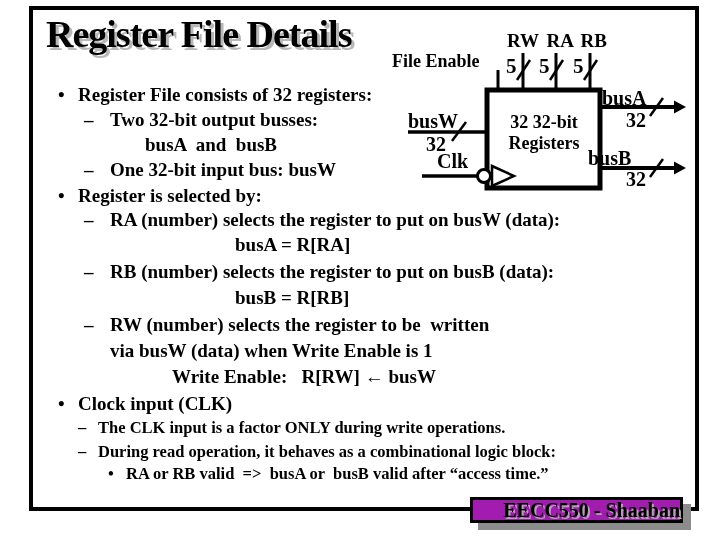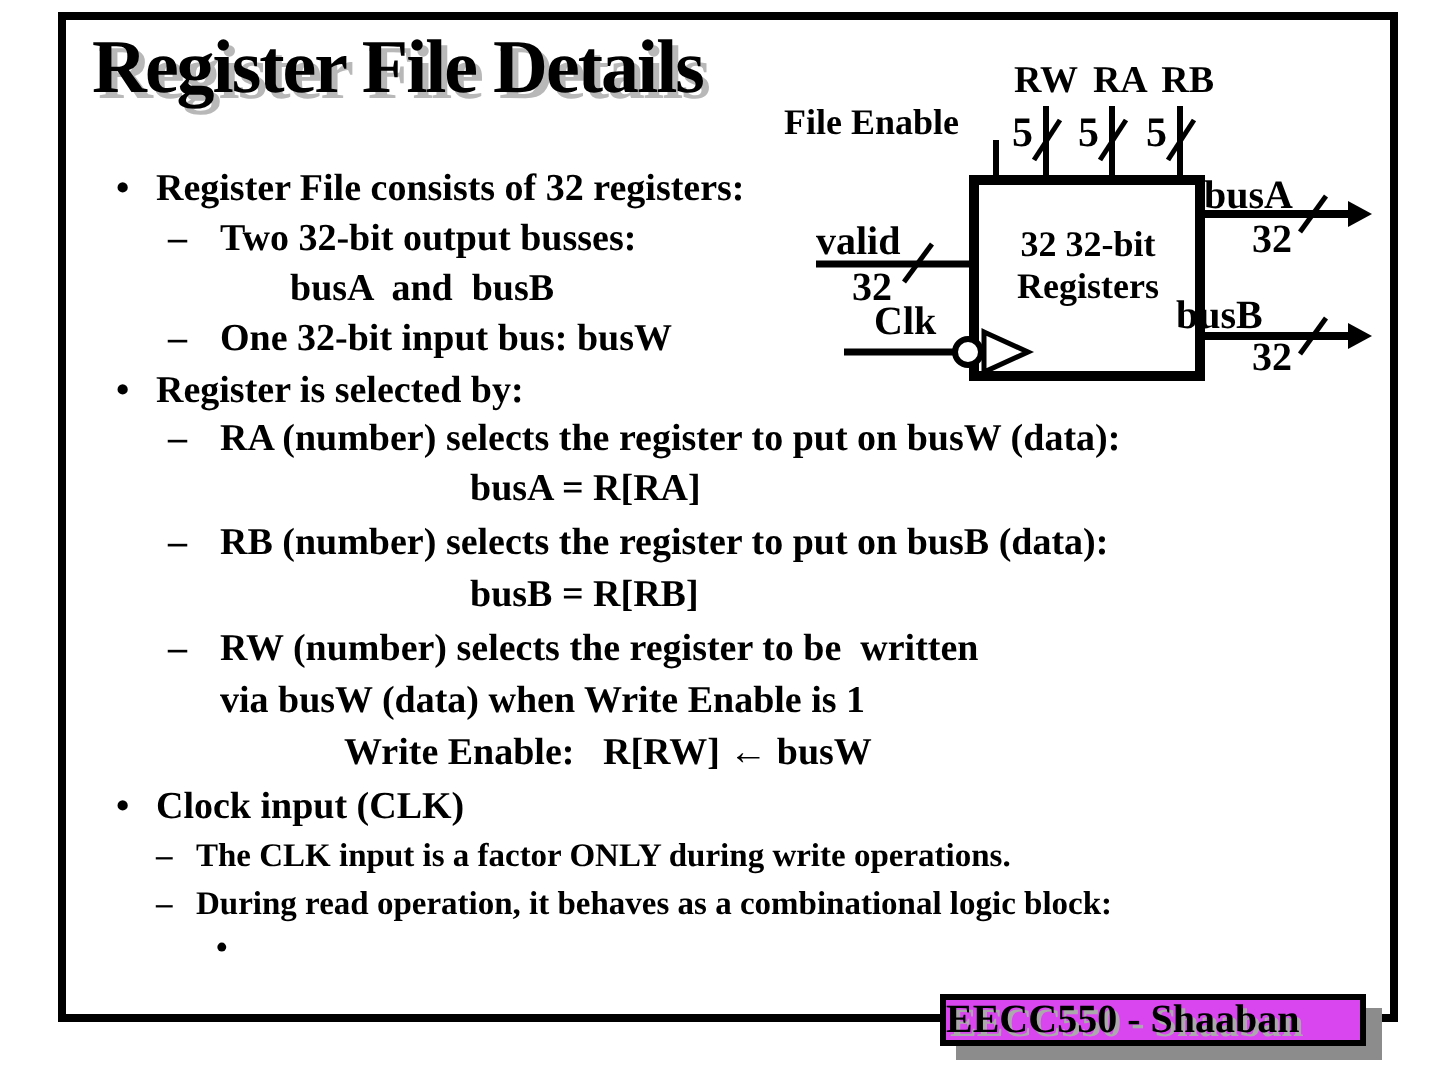--- a/index.html
+++ b/index.html
@@ -37,22 +37,22 @@
   #lbl-busw32{left:426px;top:133px;font-size:20px;}
   #lbl-clk{left:437px;top:150px;font-size:20px;}
   #lbl-box{left:489px;top:112px;width:110px;text-align:center;font-size:18px;line-height:21px;white-space:pre-line;z-index:3;position:absolute;}
   #lbl-busa{left:602px;top:87px;font-size:20px;}
   #lbl-busa32{left:626px;top:109px;font-size:20px;}
   #lbl-busb{left:588px;top:147px;font-size:20px;text-align:right;}
   #lbl-busb32{left:626px;top:168px;font-size:20px;}
   #diagram-svg{position:absolute;left:388px;top:25px;z-index:2;}
   
   #footer-box{position:absolute;left:470px;top:497px;width:213px;height:26px;
-      background:#d946ef;border:3px solid #000;box-sizing:border-box;z-index:4;
-      box-shadow:8px 7px 0 0 #8c8c8c;text-align:left;}
+      background:#a21caf;border:3px solid #000;box-sizing:border-box;z-index:4;
+      box-shadow:8px 7px 0 0 #8c8c8c;text-align:right;}
   #footer-box .tx{font-size:20px;line-height:20px;text-shadow:2px 2px 0 #aaa;white-space:pre;}
   #footer-meta{left:455px;top:523px;width:244px;font-size:13px;text-align:right;z-index:4;}
 </style>
 </head>
 <body>
 
 <div id="slide">
 
   <div id="frame"></div>
 
@@ -108,20 +108,21 @@
   <div class="line l14 b2s fs-small">
       <span class="mk">–</span>
       <span class="tx">The CLK input is a factor ONLY during write operations.</span>
     </div>
   <div class="line l15 b2s fs-small">
       <span class="mk">–</span>
       <span class="tx">During read operation, it behaves as a combinational logic block:</span>
     </div>
   <div class="line l16 b4 fs-small">
       <span class="mk">•</span>
+      <span class="tx">RA or RB valid  =&gt;  busA or  busB valid after “access time.”</span>
     </div>
 
   <svg id="diagram-svg" width="312" height="172" viewBox="0 0 312 172">
     <rect x="99" y="65" width="113" height="98" fill="#ffffff" stroke="#000" stroke-width="5"></rect>
     <line x1="110" y1="45" x2="110" y2="64" stroke="#000" stroke-width="3"></line>
     <line x1="135" y1="28" x2="135" y2="64" stroke="#000" stroke-width="3"></line>
     <line x1="168" y1="28" x2="168" y2="64" stroke="#000" stroke-width="3"></line>
     <line x1="202" y1="28" x2="202" y2="64" stroke="#000" stroke-width="3"></line>
     <line x1="129" y1="55" x2="142" y2="35" stroke="#000" stroke-width="2.5"></line>
     <line x1="162" y1="55" x2="175" y2="35" stroke="#000" stroke-width="2.5"></line>
@@ -137,21 +138,21 @@
     <line x1="212" y1="143" x2="286" y2="143" stroke="#000" stroke-width="4"></line>
     <polygon points="286,136.5 298,143 286,149.5" fill="#000"></polygon>
     <line x1="262" y1="152" x2="275" y2="134" stroke="#000" stroke-width="2.5"></line>
   </svg>
 
   <div id="lbl-we" class="abs dlab">File Enable</div>
   <div id="lbl-ports" class="abs dlab">RW RA RB</div>
   <div id="five1" class="abs dlab five">5</div>
   <div id="five2" class="abs dlab five">5</div>
   <div id="five3" class="abs dlab five">5</div>
-  <div id="lbl-busw" class="abs dlab">valid</div>
+  <div id="lbl-busw" class="abs dlab">busW</div>
   <div id="lbl-busw32" class="abs dlab">32</div>
   <div id="lbl-clk" class="abs dlab">Clk</div>
   <div id="lbl-box">32 32-bit
 Registers</div>
   <div id="lbl-busa" class="abs dlab">busA</div>
   <div id="lbl-busa32" class="abs dlab">32</div>
   <div id="lbl-busb" class="abs dlab">busB</div>
   <div id="lbl-busb32" class="abs dlab">32</div>
 
   <div id="footer-box">

